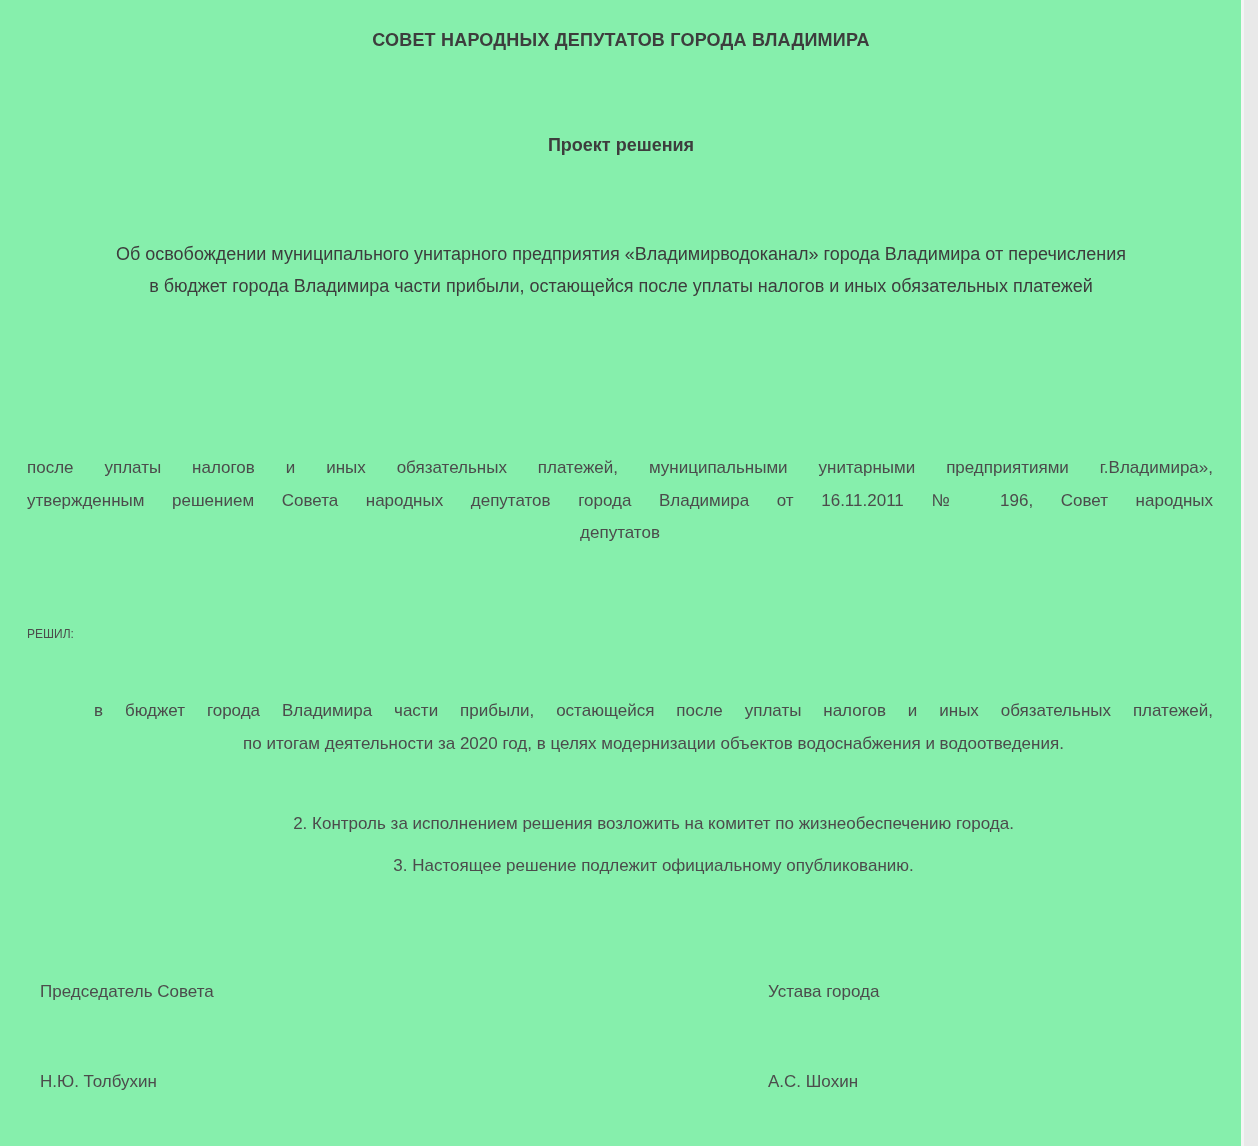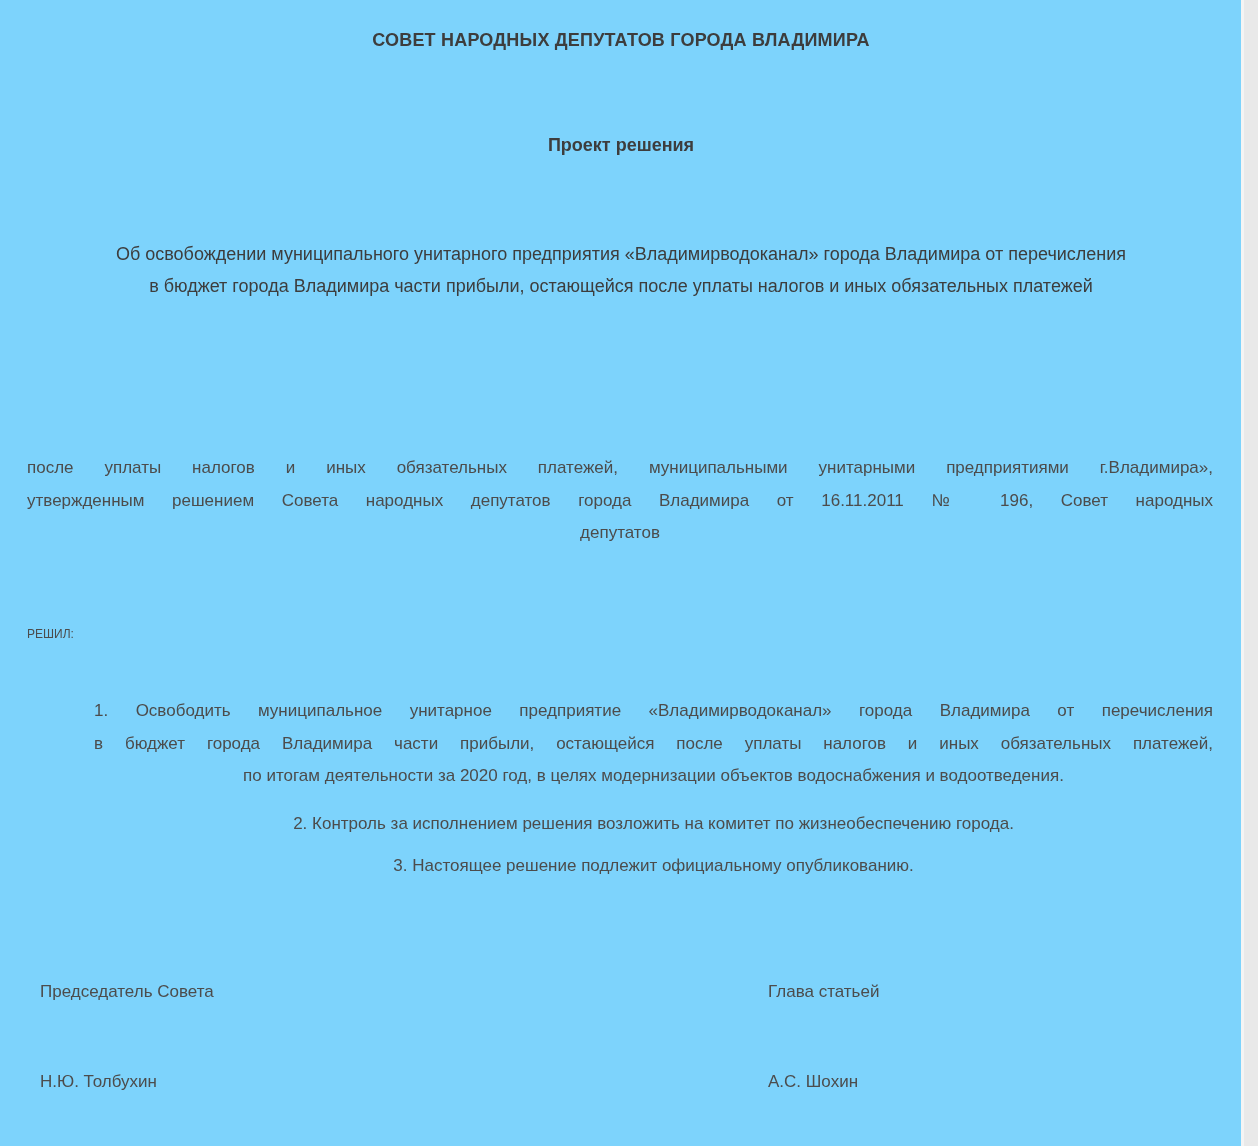--- a/index.html
+++ b/index.html
@@ -13,21 +13,21 @@
     width: 1258px;
     height: 1146px;
     background: #ffffff;
     overflow: hidden;
   }
   .page {
     position: absolute;
     left: 0; top: 0;
     width: 1242px;
     height: 1146px;
-    background: #7dd3fc;
+    background: #86efac;
   }
   
   .right-rail {
     position: absolute;
     top: 0;
     left: 1241px;
     width: 17px;
     height: 1146px;
     box-sizing: border-box;
     background: #e9e9e9;
@@ -137,36 +137,35 @@
 
     <div class="preamble">
       <div class="jline">после уплаты налогов и иных обязательных платежей, муниципальными унитарными предприятиями г.Владимира»,</div>
       <div class="jline">утвержденным решением Совета народных депутатов города Владимира от 16.11.2011 № 196, Совет народных</div>
       <div class="plainline">депутатов</div>
     </div>
 
     <div class="reshil">РЕШИЛ:</div>
 
     <div class="item item-1">
-      <div class="jline">1. Освободить муниципальное унитарное предприятие «Владимирводоканал» города Владимира от перечисления</div>
       <div class="jline">в бюджет города Владимира части прибыли, остающейся после уплаты налогов и иных обязательных платежей,</div>
       <div class="plainline">по итогам деятельности за 2020 год, в целях модернизации объектов водоснабжения и водоотведения.</div>
     </div>
 
     <div class="item item-2">
       <div class="plainline">2. Контроль за исполнением решения возложить на комитет по жизнеобеспечению города.</div>
     </div>
 
     <div class="item item-3">
       <div class="plainline">3. Настоящее решение подлежит официальному опубликованию.</div>
     </div>
 
     <div class="sig-row sig-titles">
       <span class="sig-left">Председатель Совета</span>
-      <span class="sig-right">Глава статьей</span>
+      <span class="sig-right">Устава города</span>
     </div>
 
     <div class="sig-row sig-names">
       <span class="sig-left">Н.Ю. Толбухин</span>
       <span class="sig-right">А.С. Шохин</span>
     </div>
 
   </div>
 
   <div class="right-rail"></div>

